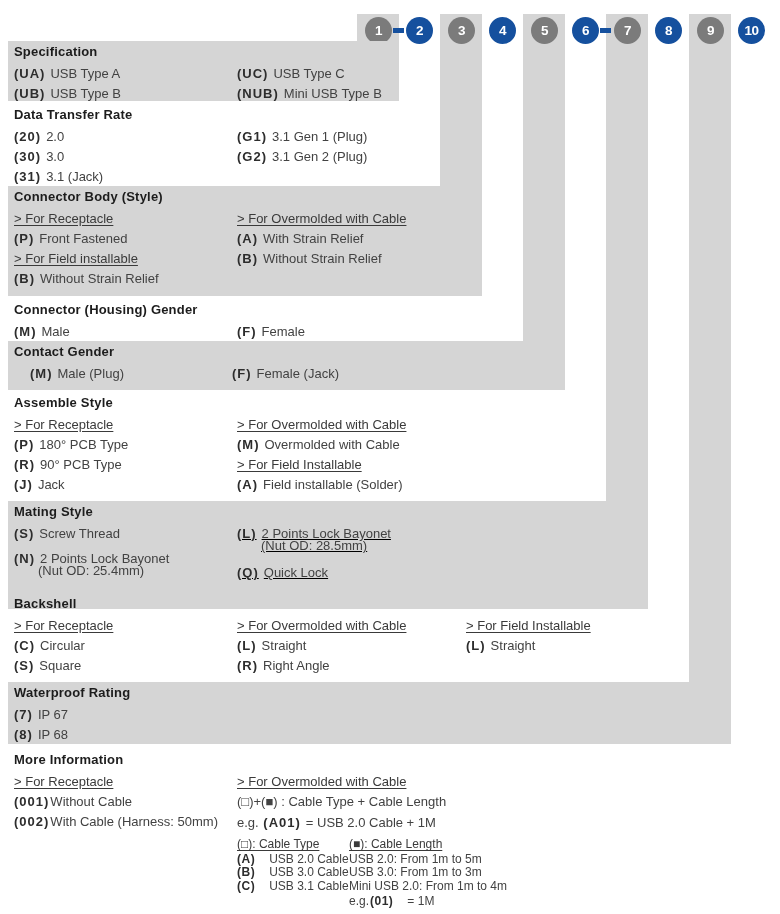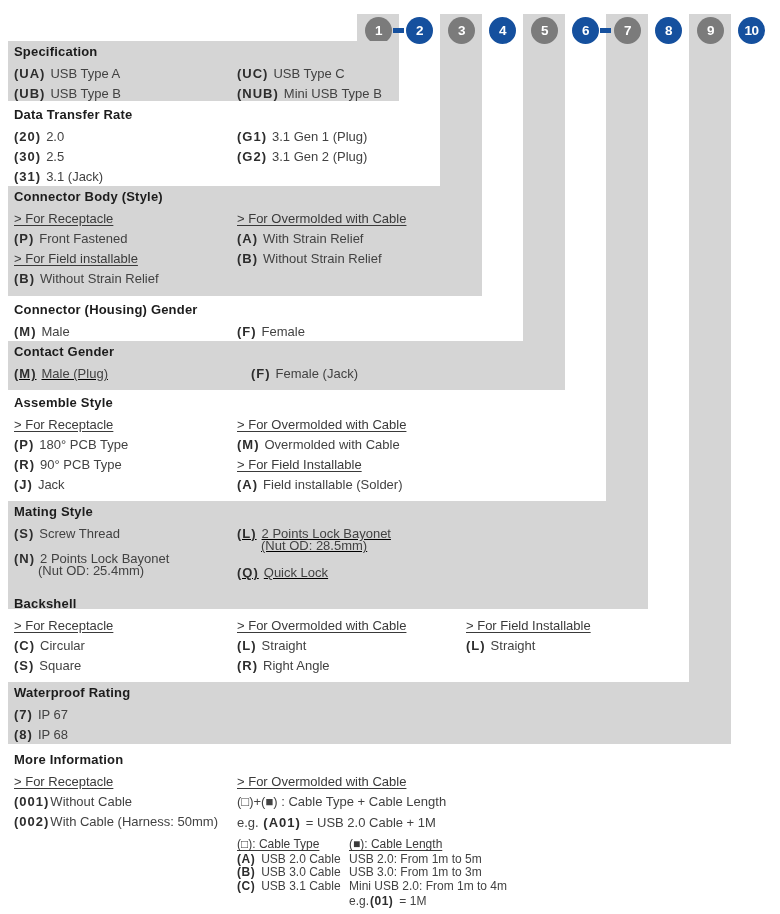--- a/index.html
+++ b/index.html
@@ -47,21 +47,21 @@
   .row { height:20px; line-height:19px; font-size:13px; color:var(--text-body,#424242); white-space:nowrap; }
   .row.head { text-decoration:underline; text-underline-offset:2px; color:#3a3a3a; }
   .row.sub { height:15px; line-height:13px; padding-left:24px; }
   .row .code { font-weight:bold; color:#2d2d2d; letter-spacing:1px; }
   .row .label { margin-left:5px; }
   .row .label.tight { margin-left:1px; }
   .row .pre { margin-right:1px; }
   .gap { width:1px; }
   .col.small .row { height:13.5px; line-height:13px; font-size:12px; }
   .col.small .row .code { letter-spacing:0.5px; }
-  .col.small .row .label { margin-left:6px; }
+  .col.small .row .label { margin-left:14px; }
   .col.small .row.head { margin-bottom:1px; }
 </style>
 </head>
 <body>
 
 <div class="page" style="--blue: #15509e; --gray-circle: #7b7b7b; --gray-block: #d5d5d5; --text-dark: #1c1c1c; --text-body: #424242;">
   <div>
     <div class="strip strip-1"></div>
     <div class="strip strip-3"></div>
     <div class="strip strip-5"></div>
@@ -91,21 +91,21 @@
         </div>
         <div class="col" style="left: 6px;">
           <div class="row item"><span class="code">(UA)</span><span class="label">USB Type A</span></div>
           <div class="row item"><span class="code">(UB)</span><span class="label">USB Type B</span></div>
         </div>
       </section>
       <section class="section s2">
         <h2 class="title">Data Transfer Rate</h2>
         <div class="col" style="left: 6px;">
           <div class="row item"><span class="code">(20)</span><span class="label">2.0</span></div>
-          <div class="row item"><span class="code">(30)</span><span class="label">2.5</span></div>
+          <div class="row item"><span class="code">(30)</span><span class="label">3.0</span></div>
           <div class="row item"><span class="code">(31)</span><span class="label">3.1 (Jack)</span></div>
         </div>
         <div class="col" style="left: 229px;">
           <div class="row item"><span class="code">(G1)</span><span class="label">3.1 Gen 1 (Plug)</span></div>
           <div class="row item"><span class="code">(G2)</span><span class="label">3.1 Gen 2 (Plug)</span></div>
         </div>
       </section>
       <section class="section s3 shaded">
         <h2 class="title">Connector Body (Style)</h2>
         <div class="col" style="left: 6px;">
@@ -124,24 +124,24 @@
         <h2 class="title">Connector (Housing) Gender</h2>
         <div class="col" style="left: 6px;">
           <div class="row item"><span class="code">(M)</span><span class="label">Male</span></div>
         </div>
         <div class="col" style="left: 229px;">
           <div class="row item"><span class="code">(F)</span><span class="label">Female</span></div>
         </div>
       </section>
       <section class="section s5 shaded">
         <h2 class="title">Contact Gender</h2>
-        <div class="col" style="left: 6px; text-decoration: underline;">
+        <div class="col" style="left: 22px;">
           <div class="row item"><span class="code">(M)</span><span class="label">Male (Plug)</span></div>
         </div>
-        <div class="col" style="left: 243px;">
+        <div class="col" style="left: 224px;">
           <div class="row item"><span class="code">(F)</span><span class="label">Female (Jack)</span></div>
         </div>
       </section>
       <section class="section s6">
         <h2 class="title">Assemble Style</h2>
         <div class="col" style="left: 6px;">
           <div class="row head">&gt; For Receptacle</div>
           <div class="row item"><span class="code">(P)</span><span class="label">180° PCB Type</span></div>
           <div class="row item"><span class="code">(R)</span><span class="label">90° PCB Type</span></div>
           <div class="row item"><span class="code">(J)</span><span class="label">Jack</span></div>

